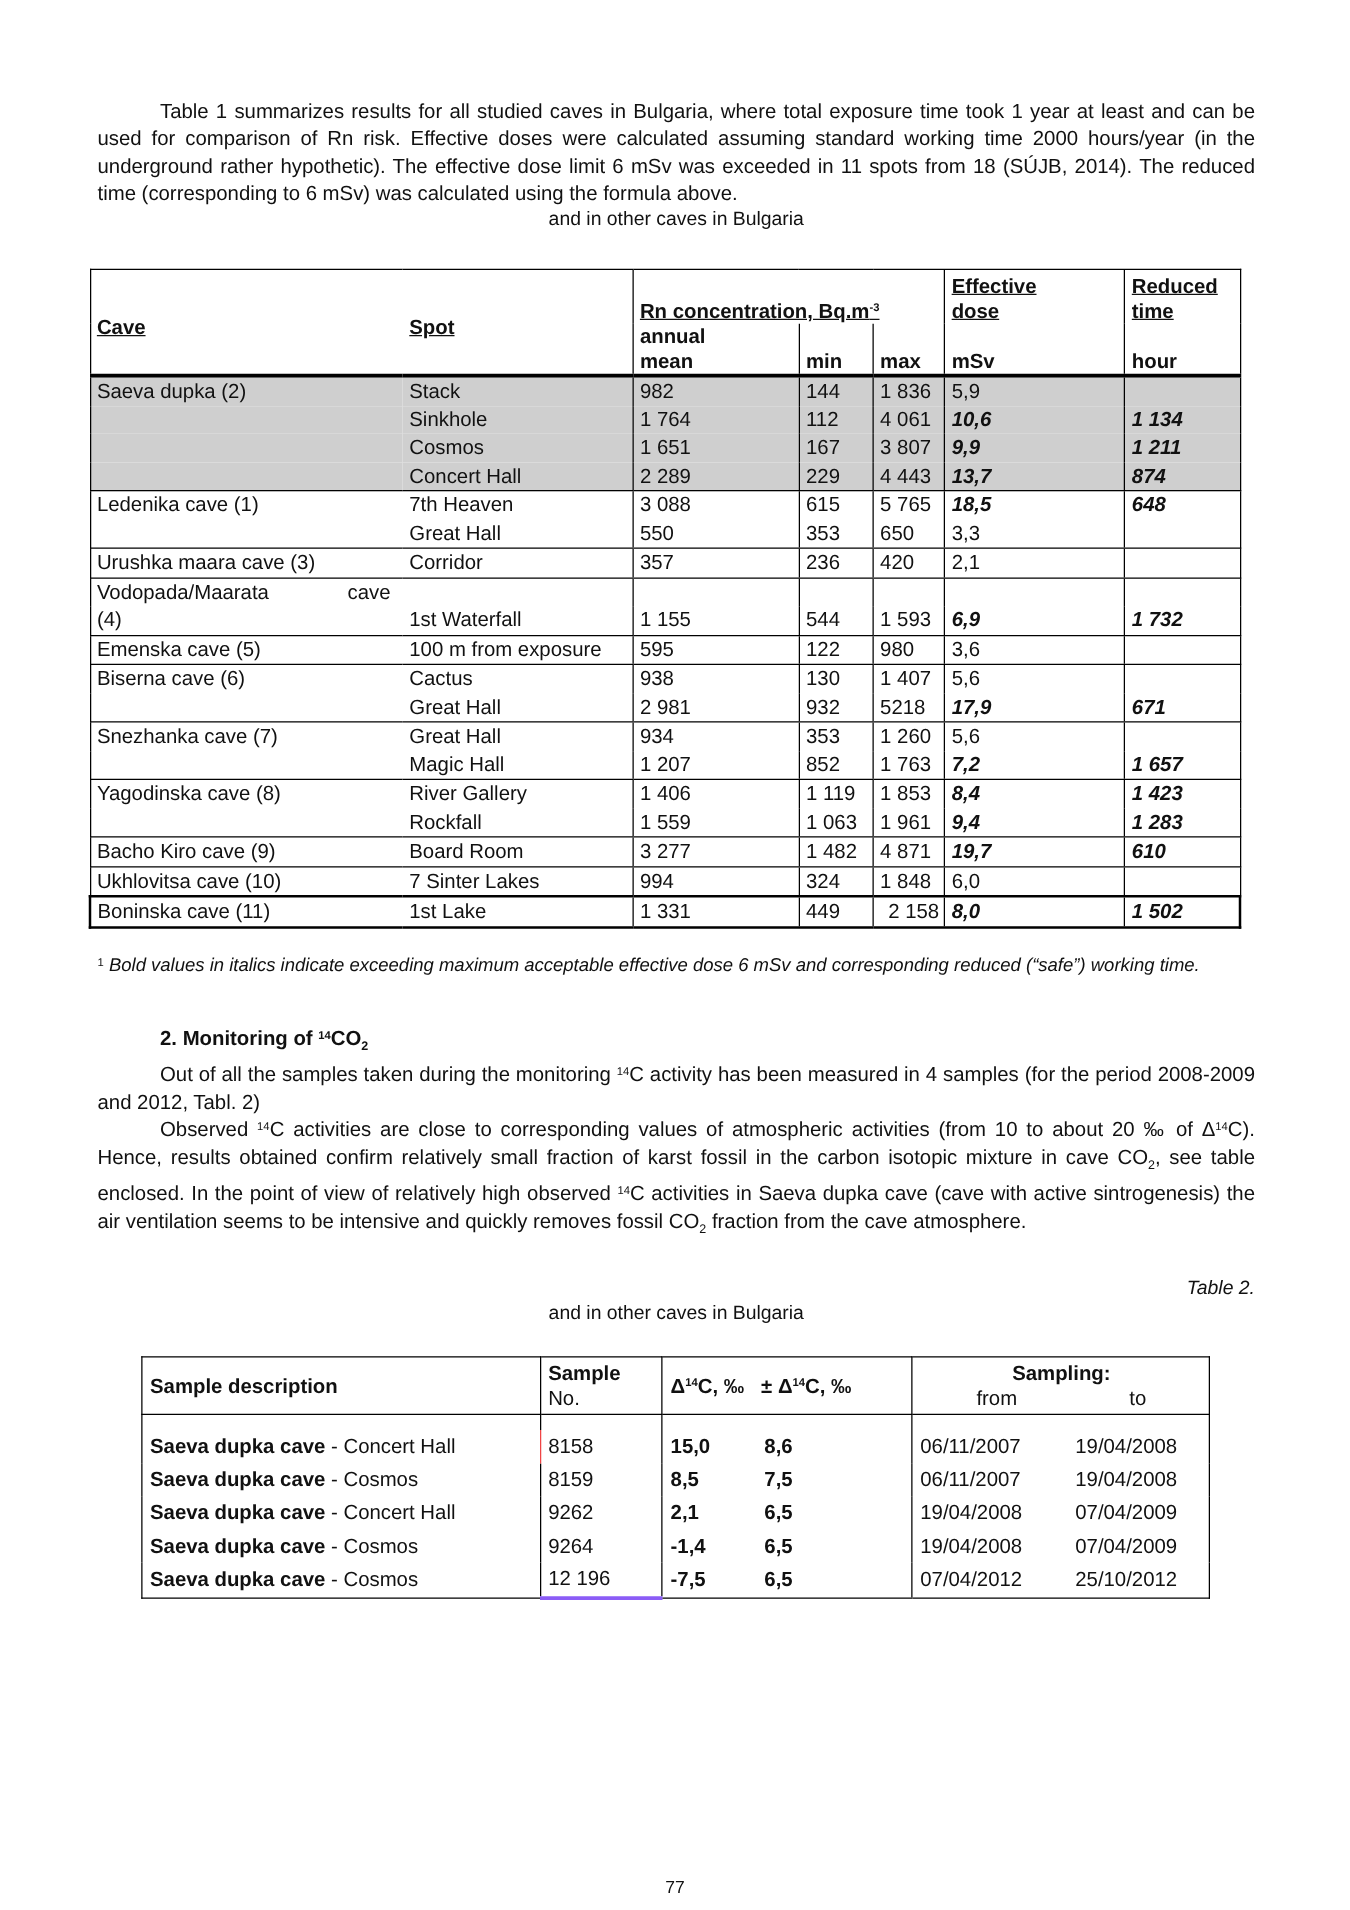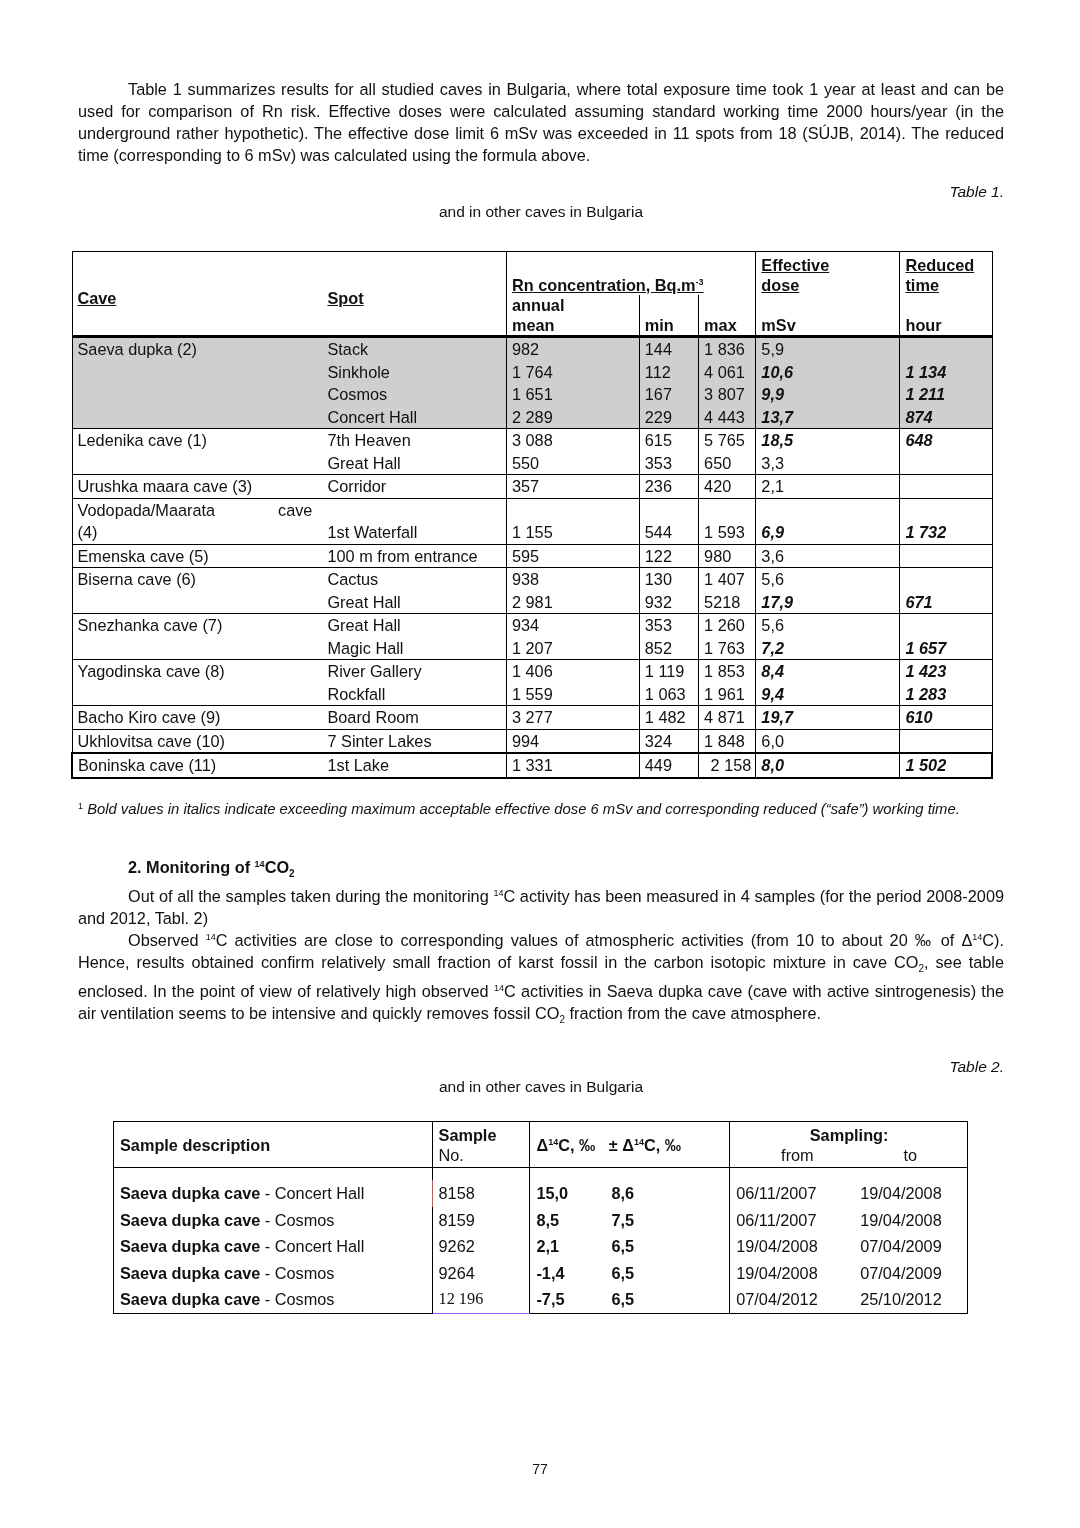--- a/index.html
+++ b/index.html
@@ -21,29 +21,28 @@
   table.t1 .thick { border-bottom:3px solid #000; }
   table.t1 tr.shaded td { background:#cfcfcf; }
   .bi { font-weight:bold; font-style:italic; }
   .footnote { margin-top:21px; font-size:14.8px; line-height:19px; font-style:italic; }
   .section-title { margin-top:37px; margin-left:50px; font-weight:bold; font-size:16.3px; line-height:22px; }
   table.t2 { border-collapse:collapse; margin-top:24px; margin-left:35px; width:855px; font-size:16.3px; }
   table.t2 td { padding:0 5px 0 6px; line-height:26.5px; vertical-align:bottom; text-align:left; }
   table.t2 .b { border:1px solid #000; }
   table.t2 .hd td { line-height:20px; padding-top:3px; padding-bottom:2px; }
   table.t2 .bold { font-weight:bold; }
-  .pagenum { position:absolute; left:0; width:1080px; top:1461px; text-align:center; font-size:14px; }
+  .pagenum { position:absolute; left:0; width:1080px; top:1501px; text-align:center; font-size:14px; }
 </style>
 </head>
 <body>
 
 <div class="page">
   <p class="para indent">Table 1 summarizes results for all studied caves in Bulgaria, where total exposure time took 1 year at least and can be used for comparison of Rn risk. Effective doses were calculated assuming standard working time 2000 hours/year (in the underground rather hypothetic). The effective dose limit 6 mSv was exceeded in 11 spots from 18 (SÚJB, 2014). The reduced time (corresponding to 6 mSv) was calculated using the formula above.</p>
 
-  <div class="tlabel">Table 1.</div>
   <div class="tcaption">
     <div>and in other caves in Bulgaria</div>
   </div>
 
   <table class="t1">
     <colgroup>
       <col style="width:245px">
         <col style="width:180px">
         <col style="width:130px">
         <col style="width:58px">
@@ -158,21 +157,21 @@
           <td class="bl bb">(4)</td>
           <td class=" bb">1st Waterfall</td>
           <td class="bl bb">1 155</td>
           <td class="bl bb">544</td>
           <td class="bl bb">1 593</td>
           <td class="bl bb bi">6,9</td>
           <td class="bl br bb bi">1 732</td>
         </tr>
         <tr>
           <td class="bl bb">Emenska cave (5)</td>
-          <td class=" bb">100 m from entrance</td>
+          <td class=" bb">100 m from exposure</td>
           <td class="bl bb">595</td>
           <td class="bl bb">122</td>
           <td class="bl bb">980</td>
           <td class="bl bb">3,6</td>
           <td class="bl br bb"></td>
         </tr>
         <tr>
           <td class="bl">Biserna cave (6)</td>
           <td class="">Cactus</td>
           <td class="bl">938</td>
@@ -319,21 +318,21 @@
           <td style="border-left:1px solid #000;border-right:1px solid #000;"><span style="display:inline-block;width:124px">19/04/2008</span><span>07/04/2009</span></td>
         </tr>
         <tr>
           <td style="border-left:1px solid #000;"><span class="bold">Saeva dupka cave</span><span> - Cosmos</span></td>
           <td style="border-left:1px solid #000;">9264</td>
           <td style="border-left:1px solid #000;"><span class="bold" style="display:inline-block;width:75px">-1,4</span><span class="bold">6,5</span></td>
           <td style="border-left:1px solid #000;border-right:1px solid #000;"><span style="display:inline-block;width:124px">19/04/2008</span><span>07/04/2009</span></td>
         </tr>
         <tr>
           <td style="border-left:1px solid #000;border-bottom:1px solid #000;"><span class="bold">Saeva dupka cave</span><span> - Cosmos</span></td>
-          <td style="border-left:1px solid #000;border-bottom:1px solid #8b5cf6;font-family:Liberation Serif, serif;">12 196</td>
+          <td style="border-left:1px solid #000;border-bottom:3px solid #8b5cf6;">12 196</td>
           <td style="border-left:1px solid #000;border-bottom:1px solid #000;"><span class="bold" style="display:inline-block;width:75px">-7,5</span><span class="bold">6,5</span></td>
           <td style="border-left:1px solid #000;border-right:1px solid #000;border-bottom:1px solid #000;"><span style="display:inline-block;width:124px">07/04/2012</span><span>25/10/2012</span></td>
         </tr>
       </tbody>
   </table>
 </div>
 
 <div class="pagenum">77</div>
 
 </body></html>

